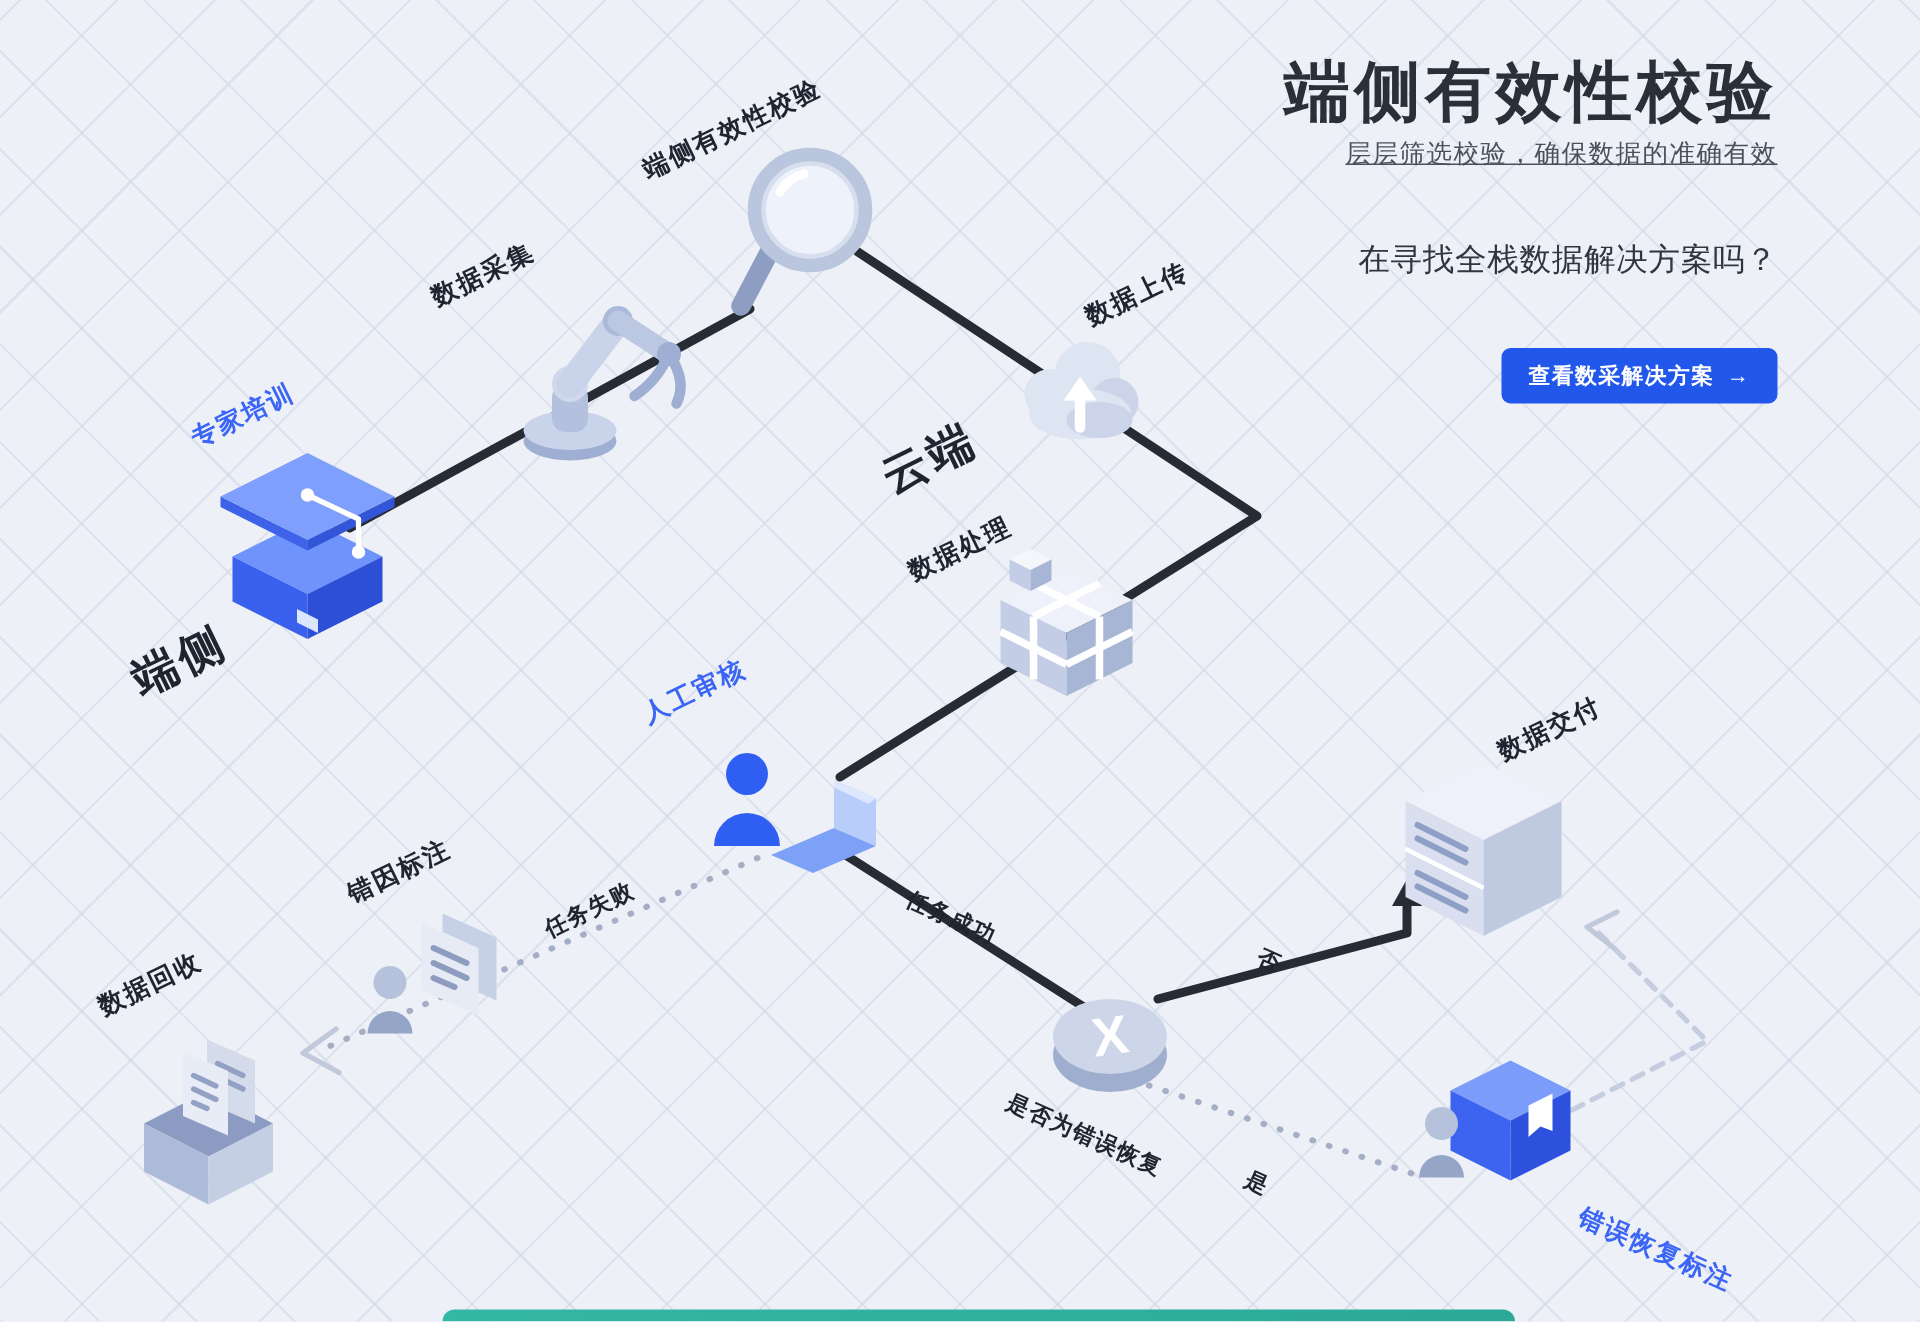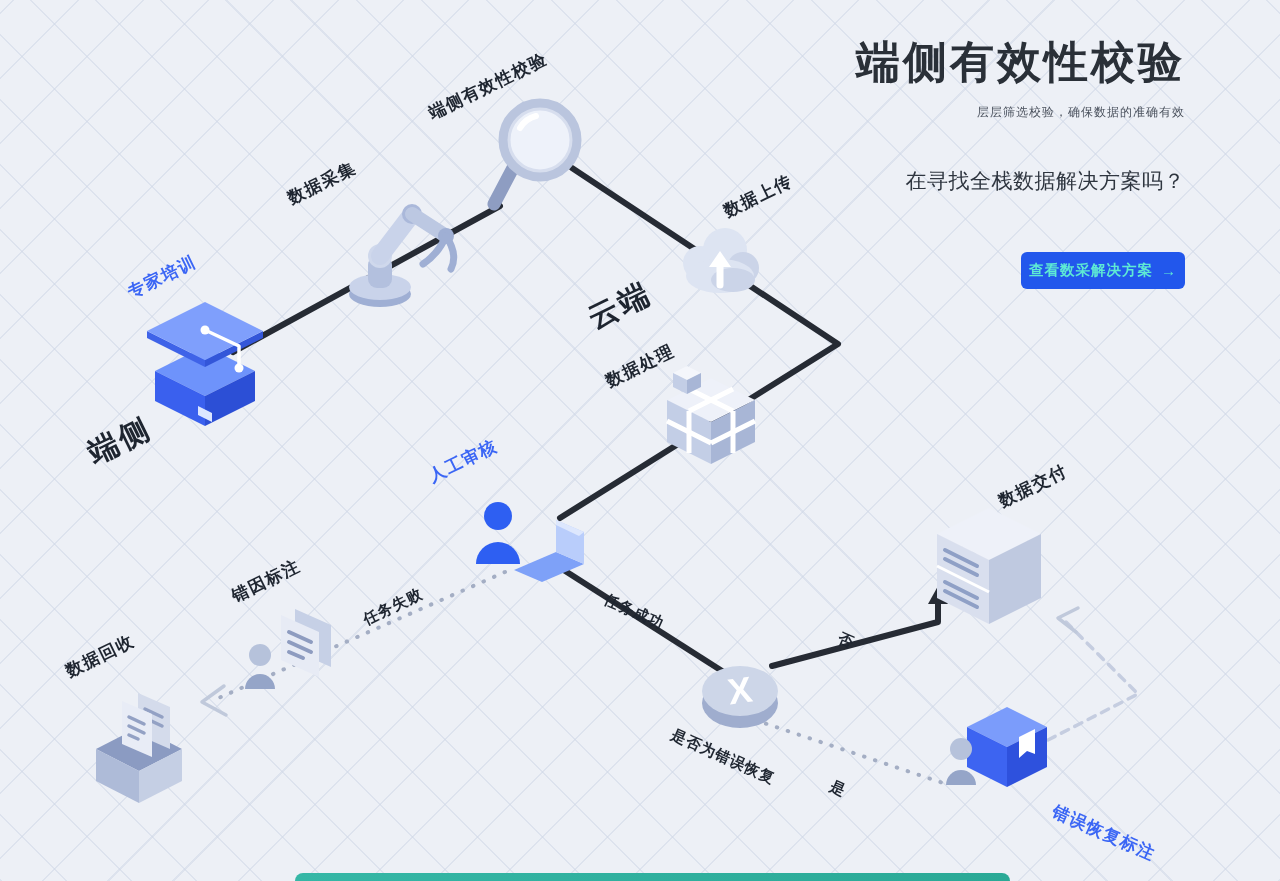--- a/index.html
+++ b/index.html
@@ -33,30 +33,30 @@
   .lbl.rot-down { transform:translate(-50%,-50%) rotate(24deg); }
   .lbl.big  { font-size:30px; font-weight:900; letter-spacing:3px; }
   .lbl.small{ font-size:15px; letter-spacing:1px; }
   .lbl.blue { color:#3b66f5; }
 
   .hero { position:absolute; right:95px; top:38px; z-index:4; text-align:right; }
   .hero h1 {
     font-size:44px; font-weight:900; color:#2a3038; letter-spacing:3px; line-height:1.1;
   }
   .hero .subtitle {
-    margin-top:18px; font-size:12px; color:#4a515d; letter-spacing:1px;
+    margin-top:5px; font-size:17px; color:#4a515d; letter-spacing:1px;text-decoration:underline;
   }
   .hero .promo {
     margin-top:42px; font-size:21px; color:#2f3640; line-height:1.7; letter-spacing:.5px;
   }
   .cta {
-    margin-top:35px; display:inline-flex; align-items:center; gap:8px;
-    background:#2257ec; color:#5eead4; border:none; cursor:pointer;
+    margin-top:22px; display:inline-flex; align-items:center; gap:8px;
+    background:#2257ec; color:#ffffff; border:none; cursor:pointer;
     font-family:inherit; font-size:14.5px; font-weight:700; letter-spacing:1px;
-    padding:9px 8px; border-radius:6px;
+    padding:9px 18px; border-radius:6px;
   }
   .cta .arrow { font-size:15px; font-weight:700; }
 
   .teal-bar {
     position:absolute; z-index:5; left:295px; bottom:0; width:715px; height:8px;
     background:linear-gradient(90deg,#35b7a6,#2aa996); border-radius:10px 10px 0 0;
   }
 </style>
 </head>
 <body>

